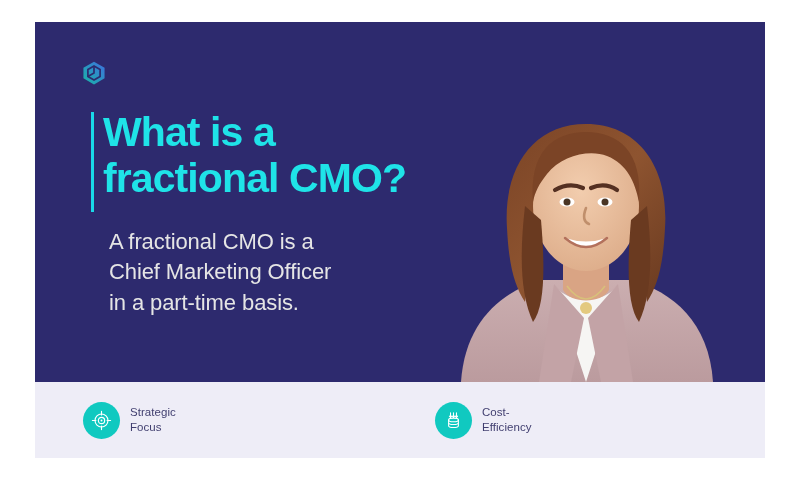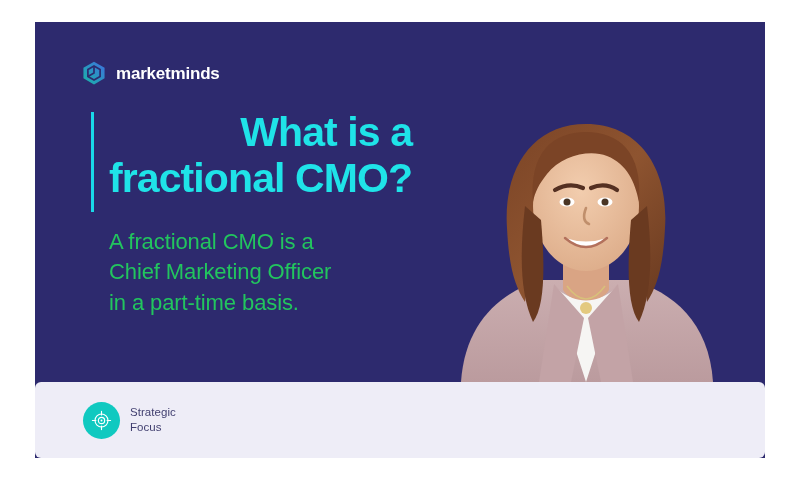--- a/index.html
+++ b/index.html
@@ -60,22 +60,21 @@
     letter-spacing: -0.2px;
     line-height: 1;
     white-space: nowrap;
   }
 
   
   .headline-wrap {
     position: absolute;
     left: 56px;
     top: 88px;
-    padding-left: 18px;
-    text-align: right;
+    padding-left: 12px;
   }
   .accent-bar {
     position: absolute;
     left: 0;
     top: 2px;
     width: 3px;
     height: 100px;
     background: #19d9e8;
   }
   .headline {
@@ -87,21 +86,21 @@
     letter-spacing: -0.9px;
     white-space: pre-line;
   }
 
   
   .subhead {
     position: absolute;
     left: 74px;
     top: 205px;
     margin: 0;
-    color: #22c55e;
+    color: #e5e5e5;
     font-size: 22px;
     font-weight: normal;
     line-height: 1.38;
     letter-spacing: -0.1px;
     white-space: pre-line;
   }
 
   
   .portrait {
     position: absolute;
@@ -115,21 +114,20 @@
   
   .footer {
     position: absolute;
     left: 0;
     top: 360px;
     width: 730px;
     height: 76px;
     background: #eeedf7;
     display: flex;
     align-items: center;
-    border-radius: 6px;
   }
   .feature {
     display: flex;
     align-items: center;
     gap: 10px;
     flex: 1 1 0;
     padding-left: 22px;
     box-sizing: border-box;
   }
   .feature:first-child { padding-left: 48px; }
@@ -167,21 +165,20 @@
               <linearGradient id="lg" x1="0" y1="1" x2="1" y2="0">
                 <stop offset="0" stop-color="#17b7a6"></stop>
                 <stop offset="1" stop-color="#3f6fe0"></stop>
               </linearGradient>
             </defs>
             <path d="M16 2 L29 9.5 L29 22.5 L16 30 L3 22.5 L3 9.5 Z" fill="url(#lg)"></path>
             <path d="M16 7.5 L23.5 11.8 L23.5 20.2 L16 24.5 L8.5 20.2 L8.5 11.8 Z" fill="none" stroke="#2d2a6e" stroke-width="2.1"></path>
             <path d="M16 7.5 L16 16 L8.5 20.2" fill="none" stroke="#2d2a6e" stroke-width="2.1"></path>
           </svg>
         </span>
-        <span class="logo-word">marketminds</span>
       </div>
 
       <div class="headline-wrap">
         <span class="accent-bar"></span>
         <h1 class="headline">What is a
 fractional CMO?</h1>
       </div>
 
       <p class="subhead">A fractional CMO is a
 Chief Marketing Officer
@@ -255,16 +252,30 @@
             <circle cx="12" cy="12" r="1.1" fill="#ffffff" stroke="none"></circle>
             <path d="M12 1.6v4M12 18.4v4M1.6 12h4M18.4 12h4"></path>
           </svg>
         </span>
         <span class="fi-label">Strategic
 Focus</span>
       </div>
 
 
 
+      <div class="feature">
+        <span class="fi-circle">
+          <svg viewBox="0 0 24 24" width="21" height="21" fill="none" stroke="#ffffff" stroke-width="1.2" stroke-linecap="round" stroke-linejoin="round">
+            <ellipse cx="12" cy="11.4" rx="5.6" ry="2.1"></ellipse>
+            <path d="M6.4 11.4v3.1c0 1.2 2.5 2.1 5.6 2.1s5.6-.9 5.6-2.1v-3.1"></path>
+            <path d="M6.4 14.8v3.1c0 1.2 2.5 2.1 5.6 2.1s5.6-.9 5.6-2.1v-3.1"></path>
+            <path d="M8.6 3.2v5.4M8.6 8.6l-1.3-1.6M8.6 8.6l1.3-1.6"></path>
+            <path d="M12 3.2v5.4M12 8.6l-1.3-1.6M12 8.6l1.3-1.6"></path>
+            <path d="M15.4 3.2v5.4M15.4 8.6l-1.3-1.6M15.4 8.6l1.3-1.6"></path>
+          </svg>
+        </span>
+        <span class="fi-label">Cost-
+Efficiency</span>
+      </div>
     </div>
 
   </div>
 </div>
 
 </body></html>

